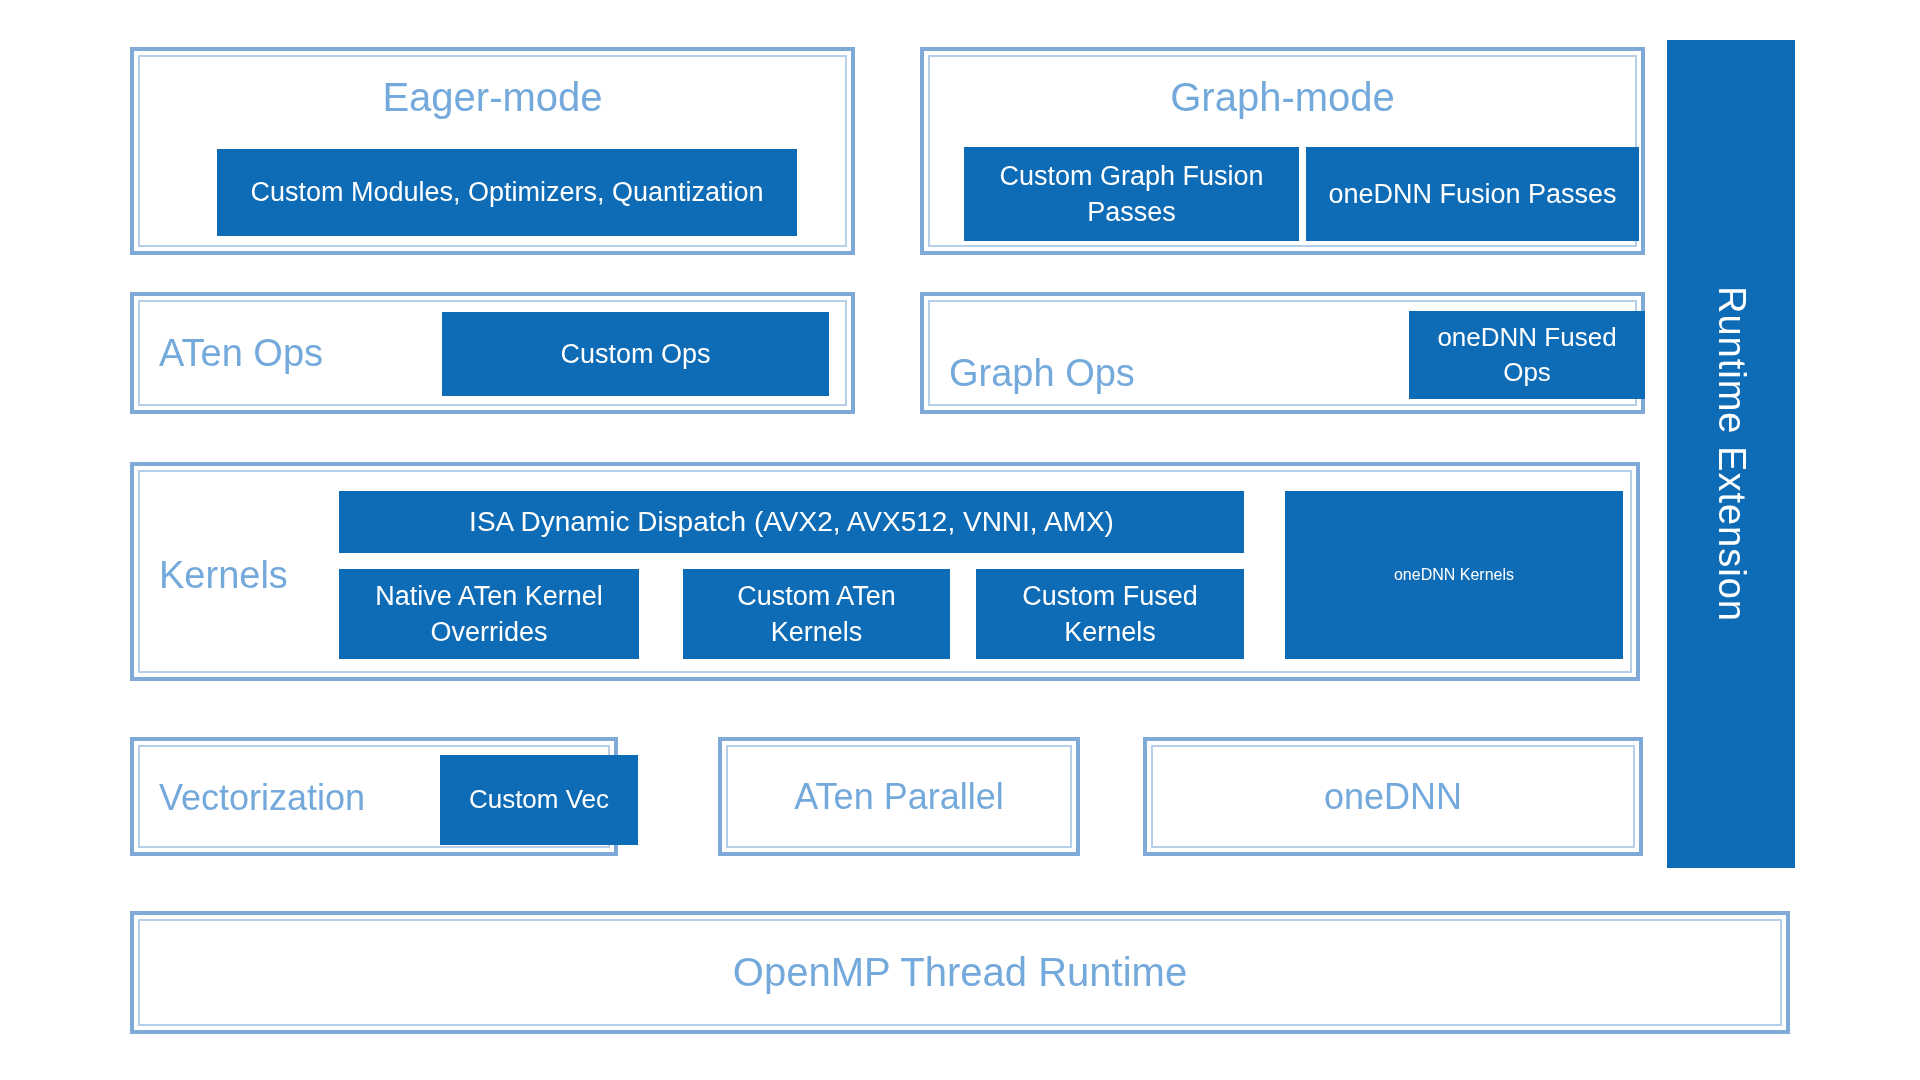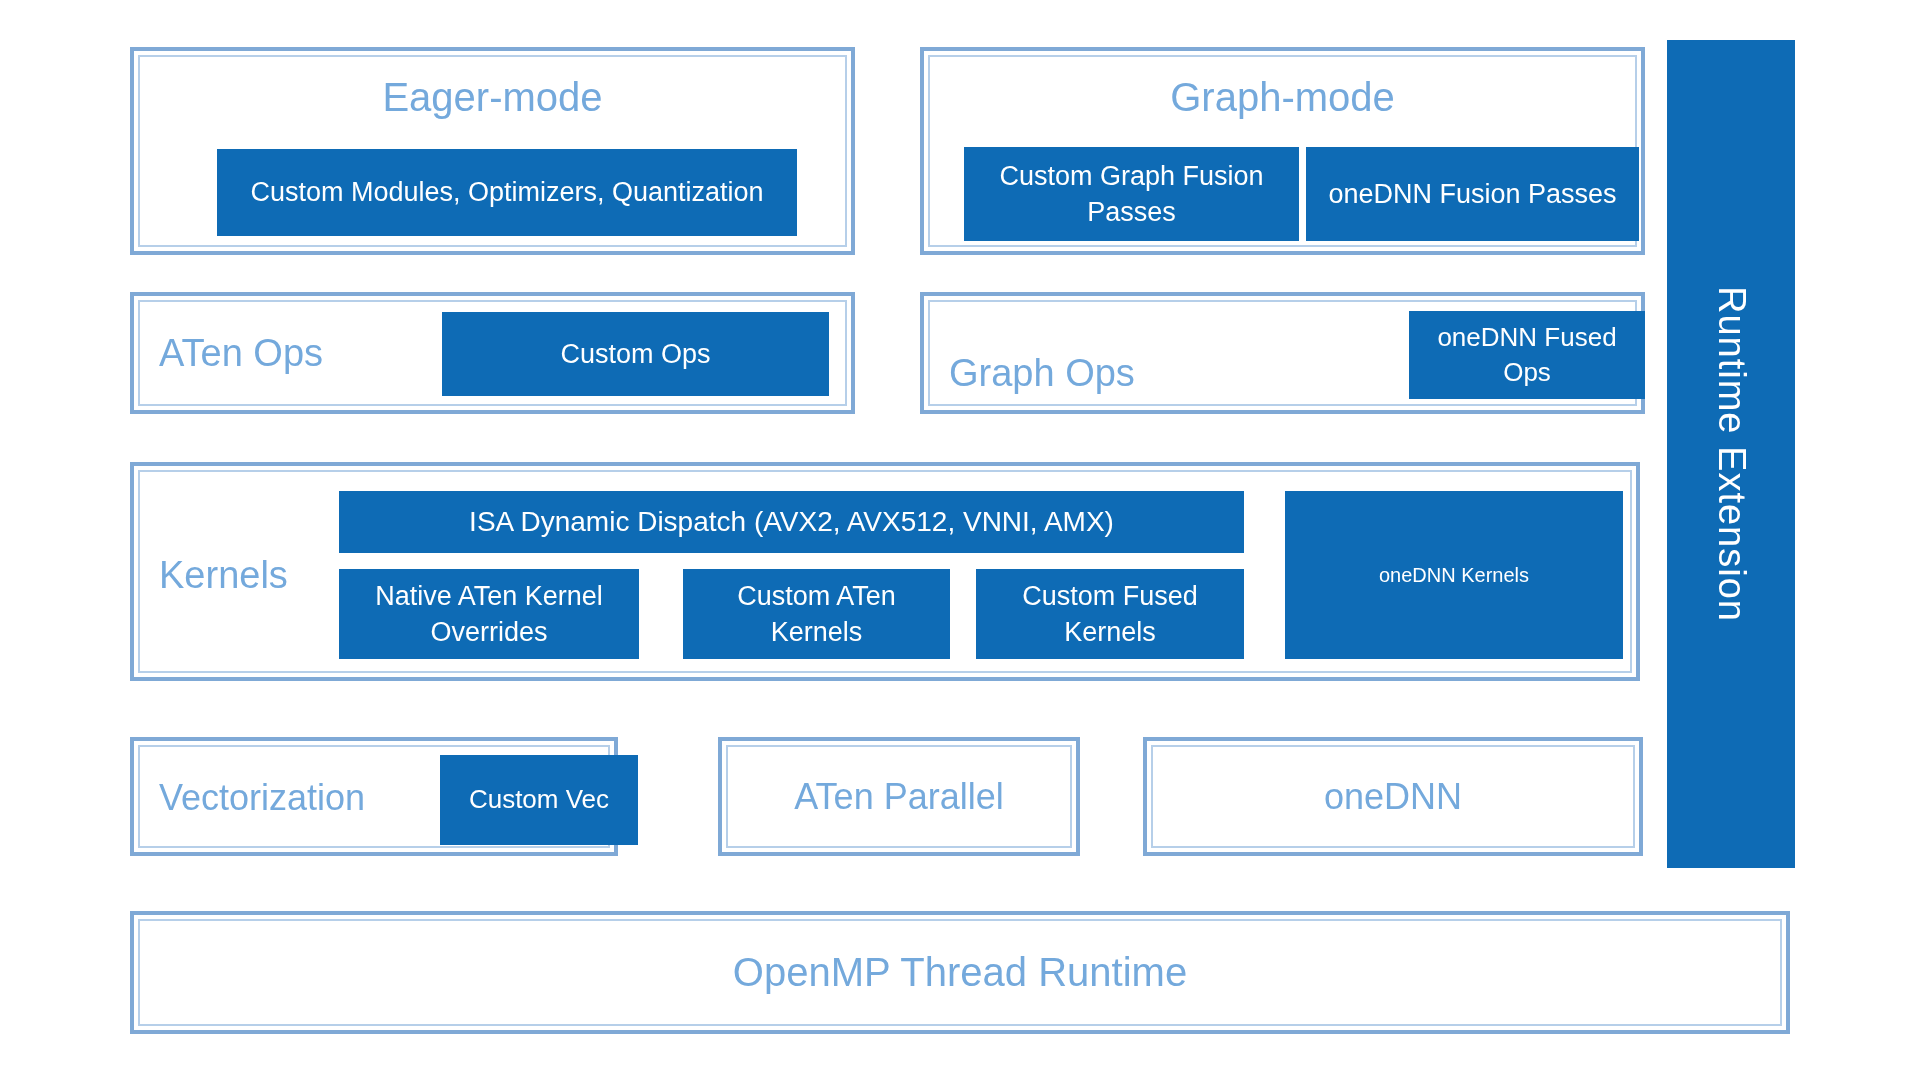--- a/index.html
+++ b/index.html
@@ -91,21 +91,21 @@
     <div class="side-label" style="left:25px;top:20px;margin-top:36px;">Graph Ops</div>
     <div class="bluebox" style="left:485px;top:15px;width:236px;height:88px;font-size:26px;">oneDNN Fused Ops</div>
   </div>
 
   <div class="panel" style="left:130px;top:462px;width:1510px;height:219px;">
     <div class="side-label" style="left:25px;top:88px;">Kernels</div>
     <div class="bluebox" style="left:205px;top:25px;width:905px;height:62px;font-size:28px;text-align:center;">ISA Dynamic Dispatch (AVX2, AVX512, VNNI, AMX)</div>
     <div class="bluebox" style="left:205px;top:103px;width:300px;height:90px;">Native ATen Kernel Overrides</div>
     <div class="bluebox" style="left:549px;top:103px;width:267px;height:90px;">Custom ATen Kernels</div>
     <div class="bluebox" style="left:842px;top:103px;width:268px;height:90px;">Custom Fused Kernels</div>
-    <div class="bluebox" style="left:1151px;top:25px;width:338px;height:168px;font-size:20px;">oneDNN Kernels</div>
+    <div class="bluebox" style="left:1151px;top:25px;width:338px;height:168px;font-size:16px;">oneDNN Kernels</div>
   </div>
 
   <div class="panel" style="left:130px;top:737px;width:488px;height:119px;">
     <div class="side-label" style="left:25px;top:36px;font-size:36px;">Vectorization</div>
     <div class="bluebox" style="left:306px;top:14px;width:198px;height:90px;font-size:26px;">Custom Vec</div>
   </div>
 
   <div class="panel" style="left:718px;top:737px;width:362px;height:119px;">
     <div class="center-label">ATen Parallel</div>
   </div>

